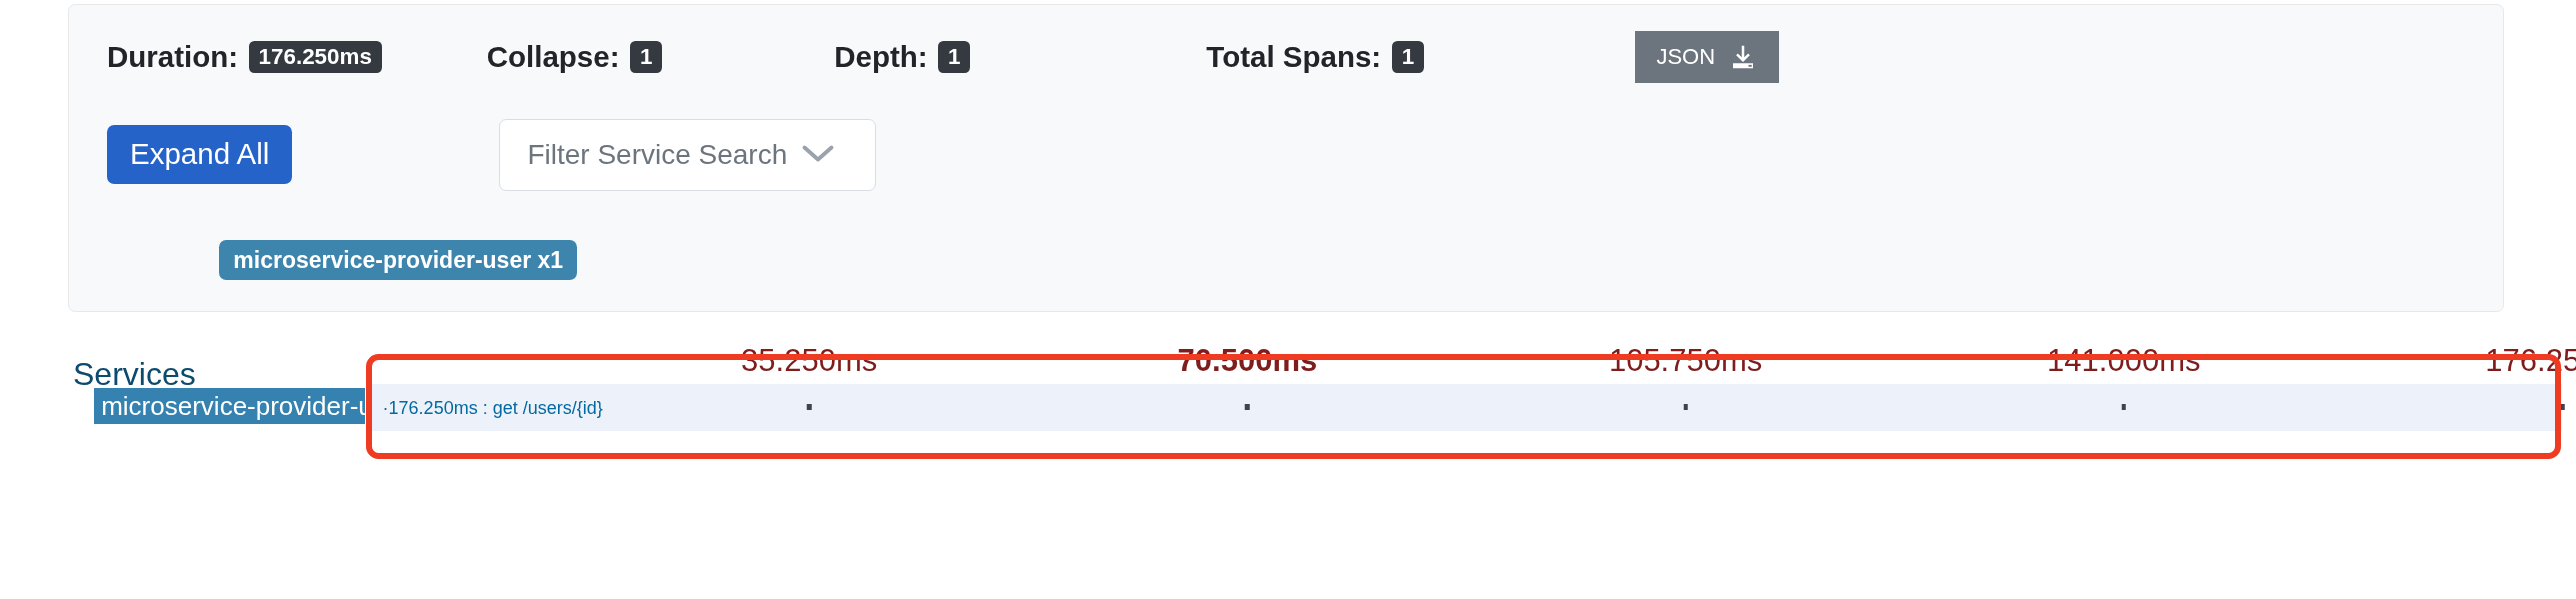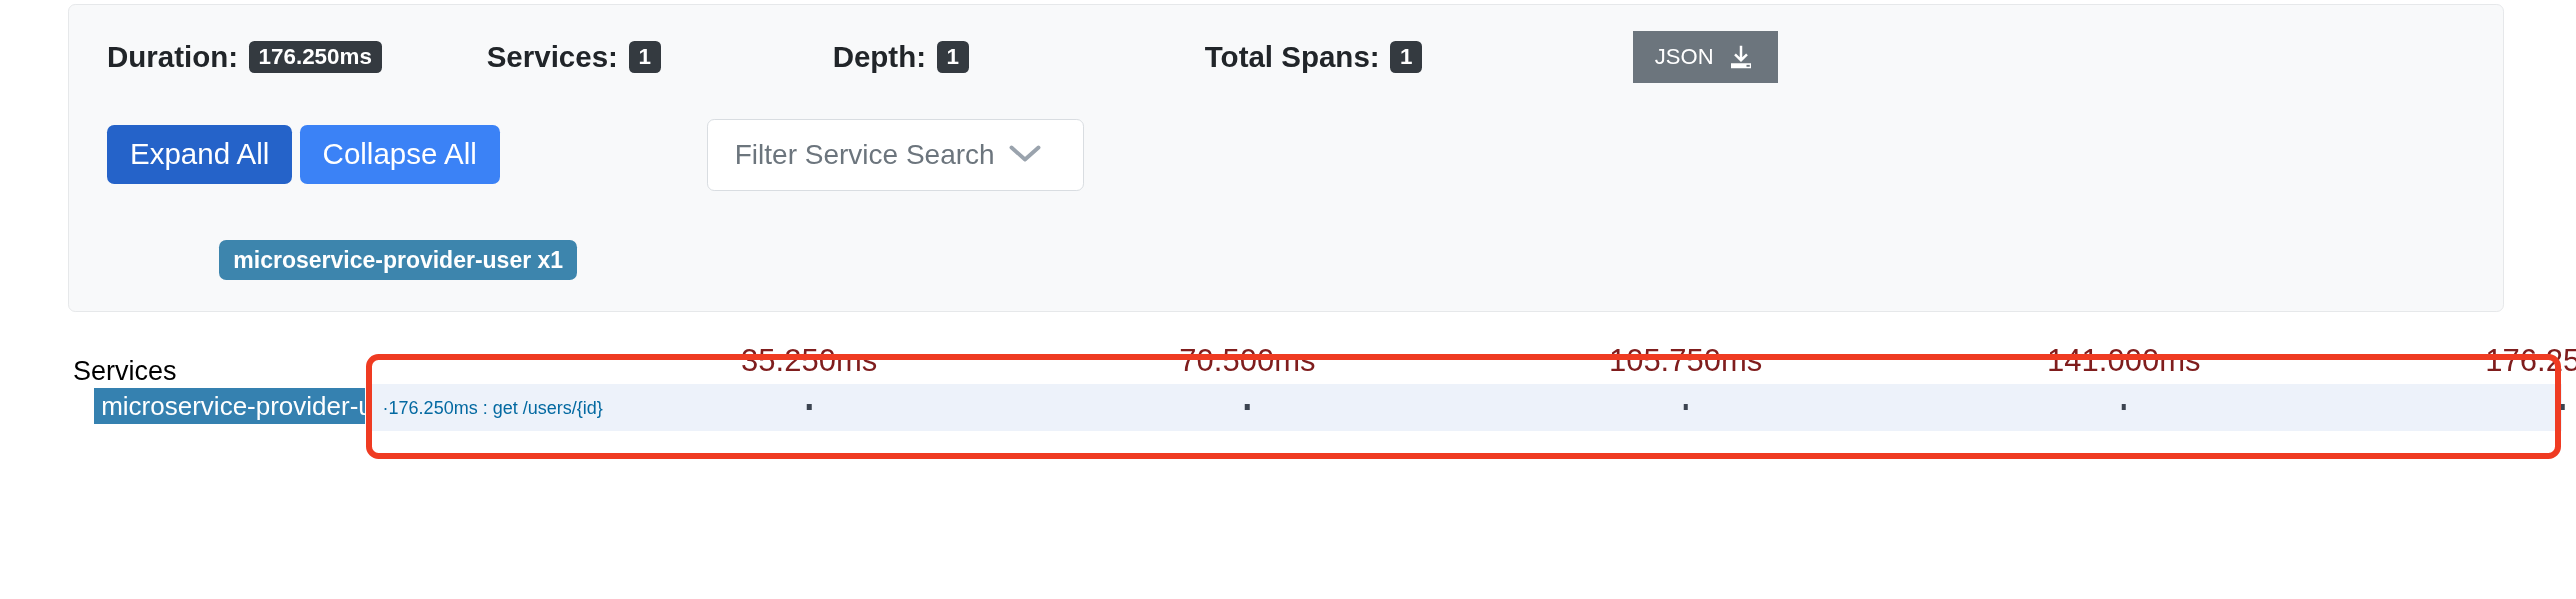--- a/index.html
+++ b/index.html
@@ -147,22 +147,22 @@
     left: 0;
     top: 343px;
     width: 2576px;
     height: 161px;
   }
 
   .services-col-header {
     position: absolute;
     left: 73px;
     top: 12.5px;
-    font-size: 27px;
-    color: #000000;
+    font-size: 32px;
+    color: #0c4a6e;
     white-space: nowrap;
   }
 
   .service-name-band {
     position: absolute;
     left: 94px;
     top: 388px;
     width: 271px;
     height: 36px;
     background: #3581b0;
@@ -244,21 +244,21 @@
   <div class="stats-row">
 
     <div class="stat">
       <span class="stat-label">Duration:</span>
       <span class="badge">176.250ms</span>
     </div>
 
     <div class="gap-a"></div>
 
     <div class="stat">
-      <span class="stat-label">Services:</span>
+      <span class="stat-label">Collapse:</span>
       <span class="badge">1</span>
     </div>
 
     <div class="gap-b"></div>
 
     <div class="stat">
       <span class="stat-label">Depth:</span>
       <span class="badge">1</span>
     </div>
 
@@ -278,21 +278,20 @@
           <path d="M11 3h2v9.2l3.1-3.1 1.4 1.4L12 16 6.5 10.5l1.4-1.4L11 12.2V3z"></path>
           <path d="M4 17h16v4H4z"></path>
           <rect x="16.4" y="18.3" width="2.6" height="1.5" fill="#6c757d"></rect>
         </svg>
       </span>
     </button>
   </div>
 
   <div class="actions-row">
     <button class="btn btn-expand">Expand All</button>
-    <button class="btn btn-collapse">Collapse All</button>
 
     <div class="filter-select">
       <span class="filter-placeholder">Filter Service Search</span>
       <span class="chevron">
         <svg width="36" height="23" viewBox="0 0 24 14" fill="none" stroke="#9aa3ad" stroke-width="2.6" stroke-linecap="round" stroke-linejoin="round" aria-hidden="true">
           <polyline points="3,3 12,11 21,3"></polyline>
         </svg>
       </span>
     </div>
   </div>
@@ -302,21 +301,21 @@
   </div>
 
 </div>
 
 <div class="timeline-wrap">
 
   <div class="services-col-header">Services</div>
 
   <div class="ticks" id="ticks">
       <div class="tick-label" style="left: 20%;">35.250ms</div>
-      <div class="tick-label" style="left: 40%;">70.500ms</div>
+      <div class="tick-label" style="left: 40%; font-weight: bold;">70.500ms</div>
       <div class="tick-label" style="left: 60%;">105.750ms</div>
       <div class="tick-label" style="left: 80%;">141.000ms</div>
       <div class="tick-label" style="left: 100%;">176.250ms</div>
     </div>
 
   <div class="span-row">
     <span class="span-label">·176.250ms : get /users/{id}</span>
   <div class="tick-dot" style="left: 20%;"></div>
       <div class="tick-dot" style="left: 40%;"></div>
       <div class="tick-dot" style="left: 60%;"></div>

